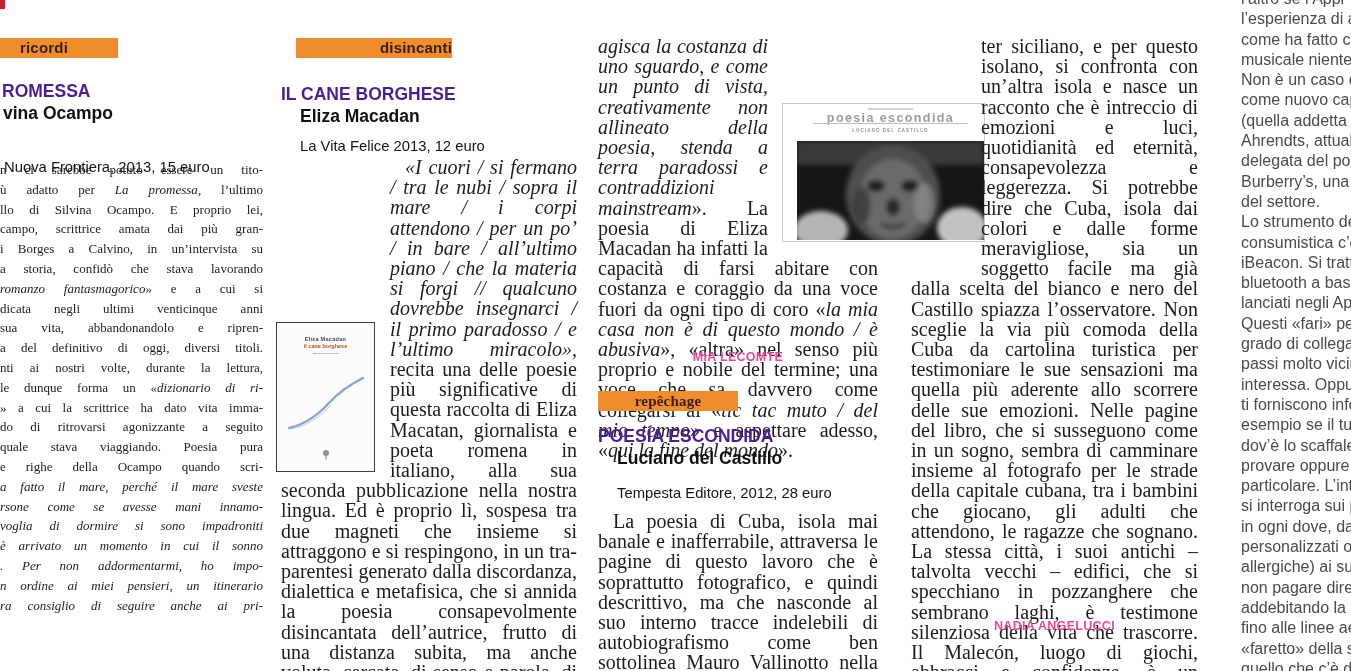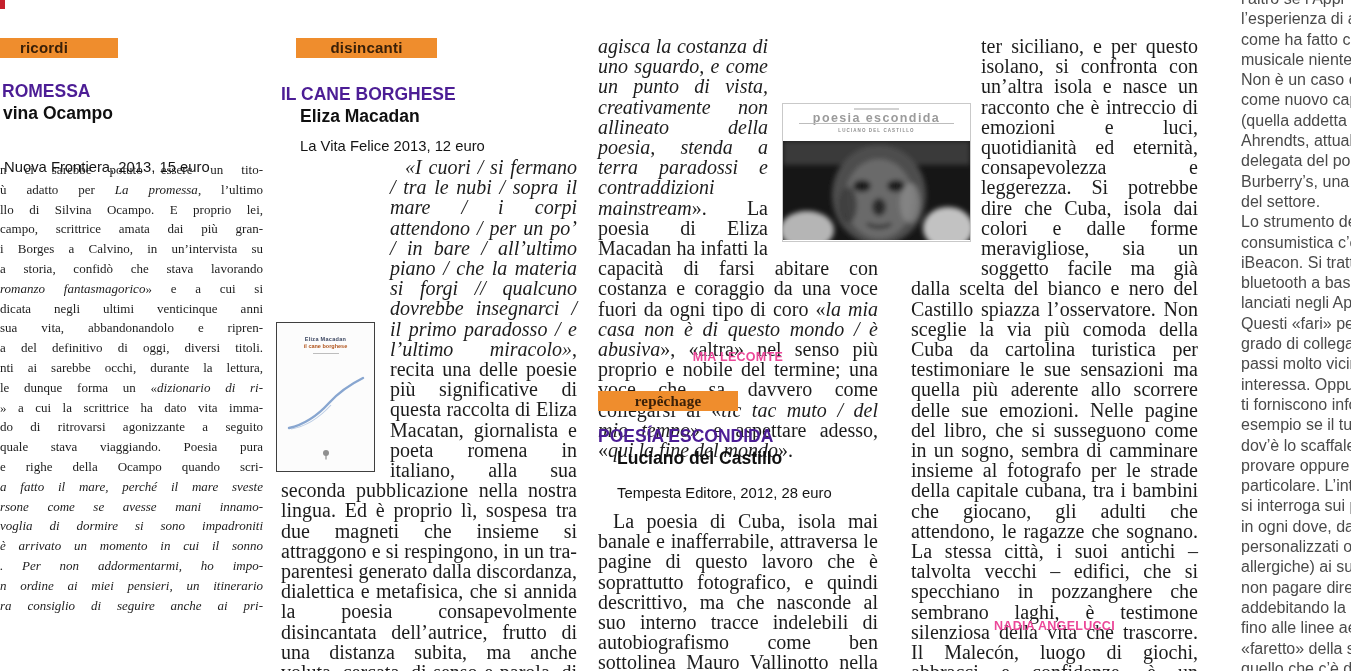--- a/index.html
+++ b/index.html
@@ -38,21 +38,21 @@
   }
   .corner-mark{left:0;top:0;width:5px;height:9px;background:#c5202c;}
   
   .cover1{left:276px;top:322px;width:97px;height:148px;background:#fcfcfc;border:1px solid #3f3f3f;}
   .c1-author{margin-top:13px;text-align:center;font:bold 5.5px/7px "Liberation Sans",sans-serif;color:#3c4660;letter-spacing:.3px;}
   .c1-title{text-align:center;font:bold 5.5px/7px "Liberation Sans",sans-serif;color:#b0541c;}
   .c1-rule{width:26px;height:1px;background:#bdbdbd;margin:3px auto 0;}
   .c1-curve{display:block;margin:4px auto 0;}
   .c1-logo{position:absolute;bottom:6px;left:0;right:0;text-align:center;}
   
-  .cover2{left:782px;top:103px;width:187px;height:137px;border:1px solid #c9c9c9;background:#ffffff;}
+  .cover2{left:782px;top:103px;width:187px;height:137px;border:1px solid #c9c9c9;background:#ffffff;padding-left:14px;}
   .c2-band{height:37px;position:relative;overflow:hidden;}
   .c2-tinybar{position:absolute;top:4px;left:71px;width:45px;height:2px;background:#d2d2d2;}
   .c2-title{margin-top:8px;text-align:center;font:bold 12.5px/13px "Liberation Sans",sans-serif;color:#9b9b9b;letter-spacing:1.4px;}
   .c2-strike{position:absolute;top:19px;left:16px;right:16px;height:1px;background:#bdbdbd;}
   .c2-author{margin-top:3px;text-align:center;font:bold 4.5px/6px "Liberation Sans",sans-serif;color:#8d8d8d;letter-spacing:1.1px;}
   .c2-photo{display:block;}
 </style>
 </head>
 <body>
 
@@ -66,36 +66,36 @@
     <div class="c1line">n ci sarebbe potuto essere un tito-</div>
     <div class="c1line">ù adatto per <span class="it">La promessa</span>, l’ultimo</div>
     <div class="c1line">llo di Silvina Ocampo. E proprio lei,</div>
     <div class="c1line">campo, scrittrice amata dai più gran-</div>
     <div class="c1line">i Borges a Calvino, in un’intervista su</div>
     <div class="c1line">a storia, confidò che stava lavorando</div>
     <div class="c1line"><span class="it">romanzo fantasmagorico</span>» e a cui si</div>
     <div class="c1line">dicata negli ultimi venticinque anni</div>
     <div class="c1line">sua vita, abbandonandolo e ripren-</div>
     <div class="c1line">a del definitivo di oggi, diversi titoli.</div>
-    <div class="c1line">nti ai sarebbe occhi, durante la lettura,</div>
+    <div class="c1line">nti ai nostri volte, durante la lettura,</div>
     <div class="c1line">le dunque forma un «<span class="it">dizionario di ri-</span></div>
     <div class="c1line">» a cui la scrittrice ha dato vita imma-</div>
     <div class="c1line">do di ritrovarsi agonizzante a seguito</div>
     <div class="c1line">quale stava viaggiando. Poesia pura</div>
     <div class="c1line">e righe della Ocampo quando scri-</div>
     <div class="c1line"><span class="it">a fatto il mare, perché il mare sveste</span></div>
     <div class="c1line"><span class="it">rsone come se avesse mani innamo-</span></div>
     <div class="c1line"><span class="it">voglia di dormire si sono impadroniti</span></div>
     <div class="c1line"><span class="it">è arrivato un momento in cui il sonno</span></div>
     <div class="c1line"><span class="it">. Per non addormentarmi, ho impo-</span></div>
     <div class="c1line"><span class="it">n ordine ai miei pensieri, un itinerario</span></div>
     <div class="c1line"><span class="it">ra consiglio di seguire anche ai pri-</span></div>
   </div>
 
-<div class="abs label-bar" style="left:296px;top:38px;width:141px;">disincanti</div>
+<div class="abs label-bar" style="left:296px;top:38px;width:156px;text-align:right;">disincanti</div>
 <div class="abs btitle" style="left:281px;top:84px;">IL CANE BORGHESE</div>
 <div class="abs bauthor" style="left:300px;top:106px;">Eliza Macadan</div>
 <div class="abs pub" style="left:300px;top:137px;">La Vita Felice 2013, 12 euro</div>
 <div class="abs body" style="left:281px;top:157px;width:296px;text-indent:15px;">
   <span class="sp" style="width:109px;height:162px;margin-top:158px;"></span><span><span class="it">«I cuori / si fermano / tra le nubi / sopra il mare / i corpi attendono / per un po’ / in bare / all’ultimo piano / che la materia si forgi // qualcuno dovrebbe insegnarci / il primo paradosso / e l’ultimo miracolo»</span>, recita una delle poesie più significative di questa raccolta di Eliza Macatan, giornalista e poeta romena in italiano, alla sua seconda pubblicazione nella nostra lingua. Ed è proprio lì, sospesa tra due magneti che insieme si attraggono e si respingono, in un tra-parentesi generato dalla discordanza, dialettica e metafisica, che si annida la poesia consapevolmente disincantata dell’autrice, frutto di una distanza subita, ma anche voluta, cercata, di senso e parola, di una sorta di resistenza dello sguardo e della voce a tutte quelle immagini/parole che non sappiano allontanarsi, farsi altro da sé, come il «<span class="it">cane borghese</span> – che intitola la raccolta – ». « – scrive Elio Grasso nella sua prefazione al volume – </span>
 </div>
 
 <div class="abs cover1">
   <div class="c1-author">Eliza Macadan</div>
   <div class="c1-title">il cane borghese</div>

